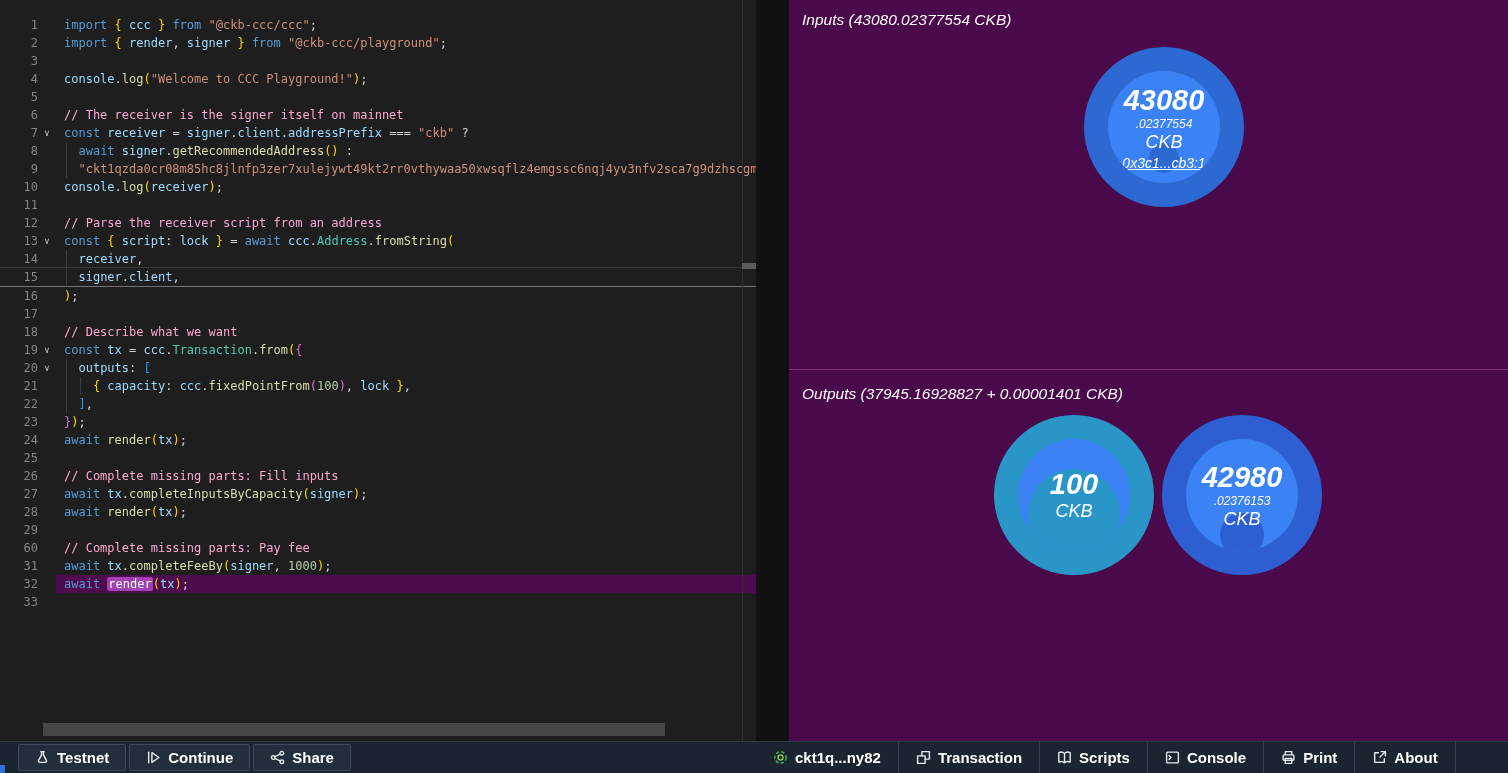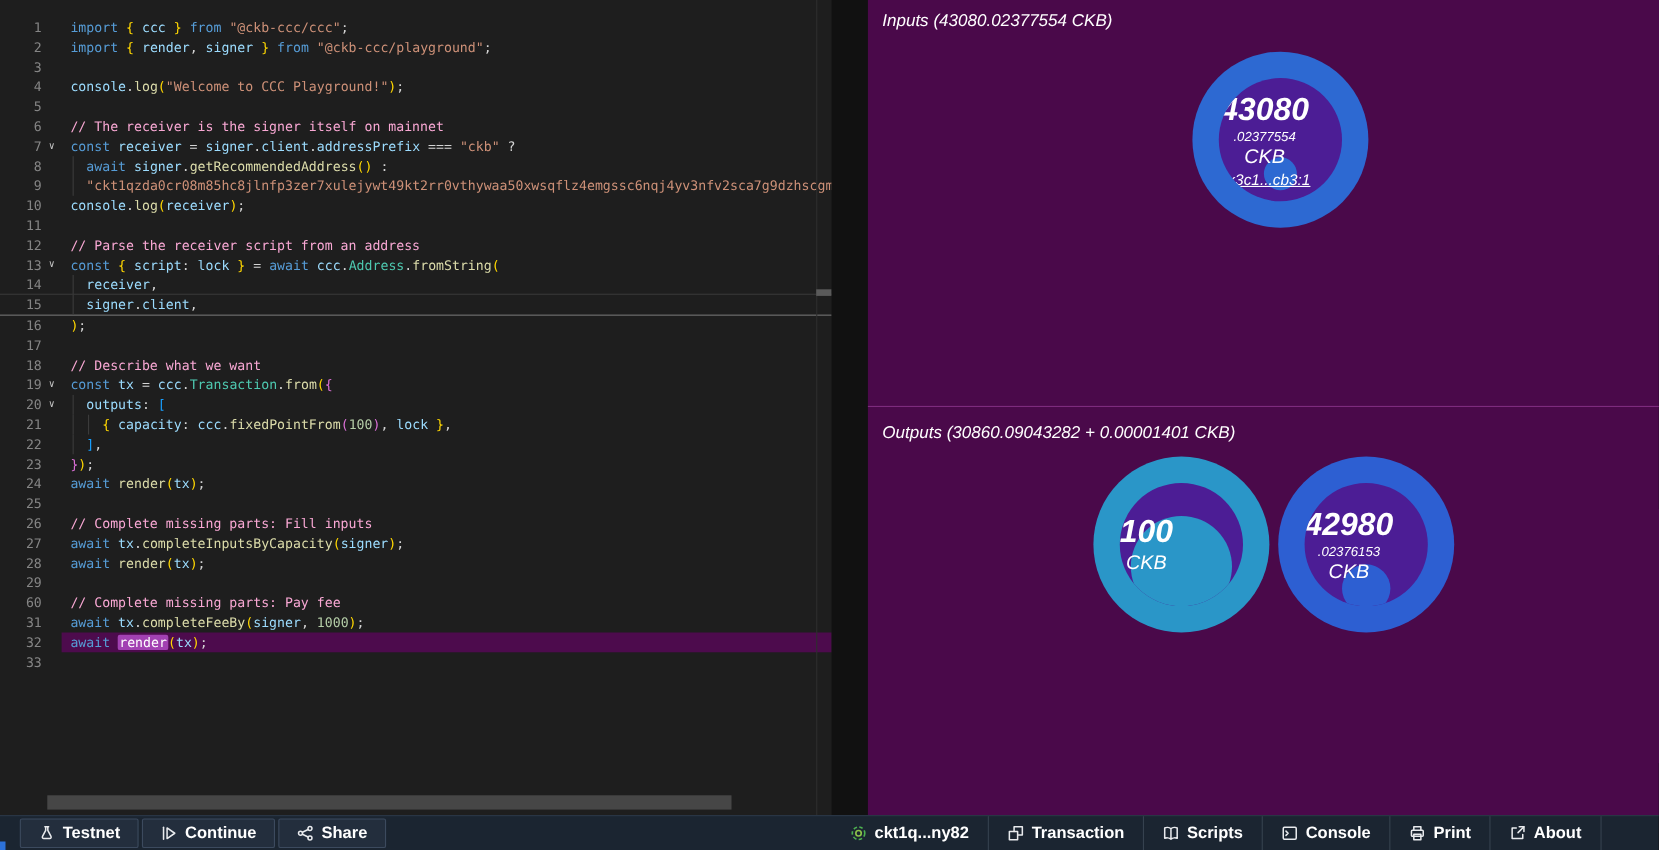--- a/index.html
+++ b/index.html
@@ -23,21 +23,21 @@
   #ruler-line{position:absolute;left:742px;top:0;width:1px;height:741px;background:#2e2e2e;}
   #ruler-thumb{position:absolute;left:742px;top:263px;width:14px;height:6px;background:#5a5a5a;}
 
   
   #panel{position:absolute;left:789px;top:0;width:832px;height:741px;background:#4a094a;color:#fff;font-style:italic;}
   #inputs-section{position:absolute;left:0;top:0;width:100%;height:370px;border-bottom:1px solid #7d2b7d;box-sizing:border-box;}
   .panel-title{position:absolute;left:13px;font-size:15.5px;color:#fff;}
   #inputs-title{top:11px;}
   #outputs-title{top:385px;}
   .badge{position:absolute;width:160px;height:160px;border-radius:50%;}
-  .badge-inner{position:absolute;left:24px;top:24px;width:112px;height:112px;border-radius:50%;background:#4c1d95;overflow:hidden;display:flex;flex-direction:column;align-items:flex-start;justify-content:center;}
+  .badge-inner{position:absolute;left:24px;top:24px;width:112px;height:112px;border-radius:50%;background:#3b82f6;overflow:hidden;display:flex;flex-direction:column;align-items:center;justify-content:center;}
   .bubble{position:absolute;border-radius:50%;}
   .badge-text{position:relative;z-index:1;text-align:center;color:#fff;line-height:1;}
   .amt{font-size:29px;font-weight:bold;margin:2px 0 3px;}
   .dec{font-size:12px;margin:2px 0;}
   .unit{font-size:18px;margin:3px 0 2px;}
   .outlink{font-size:14px;margin-top:5px;text-decoration:underline;cursor:pointer;}
 
   
   #bottombar{position:absolute;left:0;top:741px;width:1508px;height:32px;background:#1b2531;border-top:1px solid #2c3847;box-sizing:border-box;}
   #left-buttons{position:absolute;left:1px;top:2px;display:flex;gap:3px;padding-left:17px;}
@@ -89,21 +89,21 @@
         <div class="line"><span class="ln">33</span><span class="fold"></span><span class="code"></span></div>
       </div>
     <div id="ruler-line"></div>
     <div id="ruler-thumb"></div>
     <div id="h-scrollbar"></div>
   </div>
 
   <div id="panel">
     <div id="inputs-section"></div>
     <div class="panel-title" id="inputs-title">Inputs (43080.02377554 CKB)</div>
-    <div class="panel-title" id="outputs-title">Outputs (30860.09043282 + 0.00001401 CKB)</div>
+    <div class="panel-title" id="outputs-title">Outputs (37945.16928827 + 0.00001401 CKB)</div>
     <div id="badges">
         <div class="badge" style="background: rgb(45, 105, 210); left: 295px; top: 47px;">
           <div class="badge-inner">
             <i class="bubble" style="height: 30px; width: 30px; left: 41px; top: 72px; background: rgb(45, 105, 210);"></i>
             <div class="badge-text">
               <div class="amt">43080</div>
               <div class="dec">.02377554</div>
               <div class="unit">CKB</div>
               <div class="outlink">0x3c1...cb3:1</div>
             </div>

